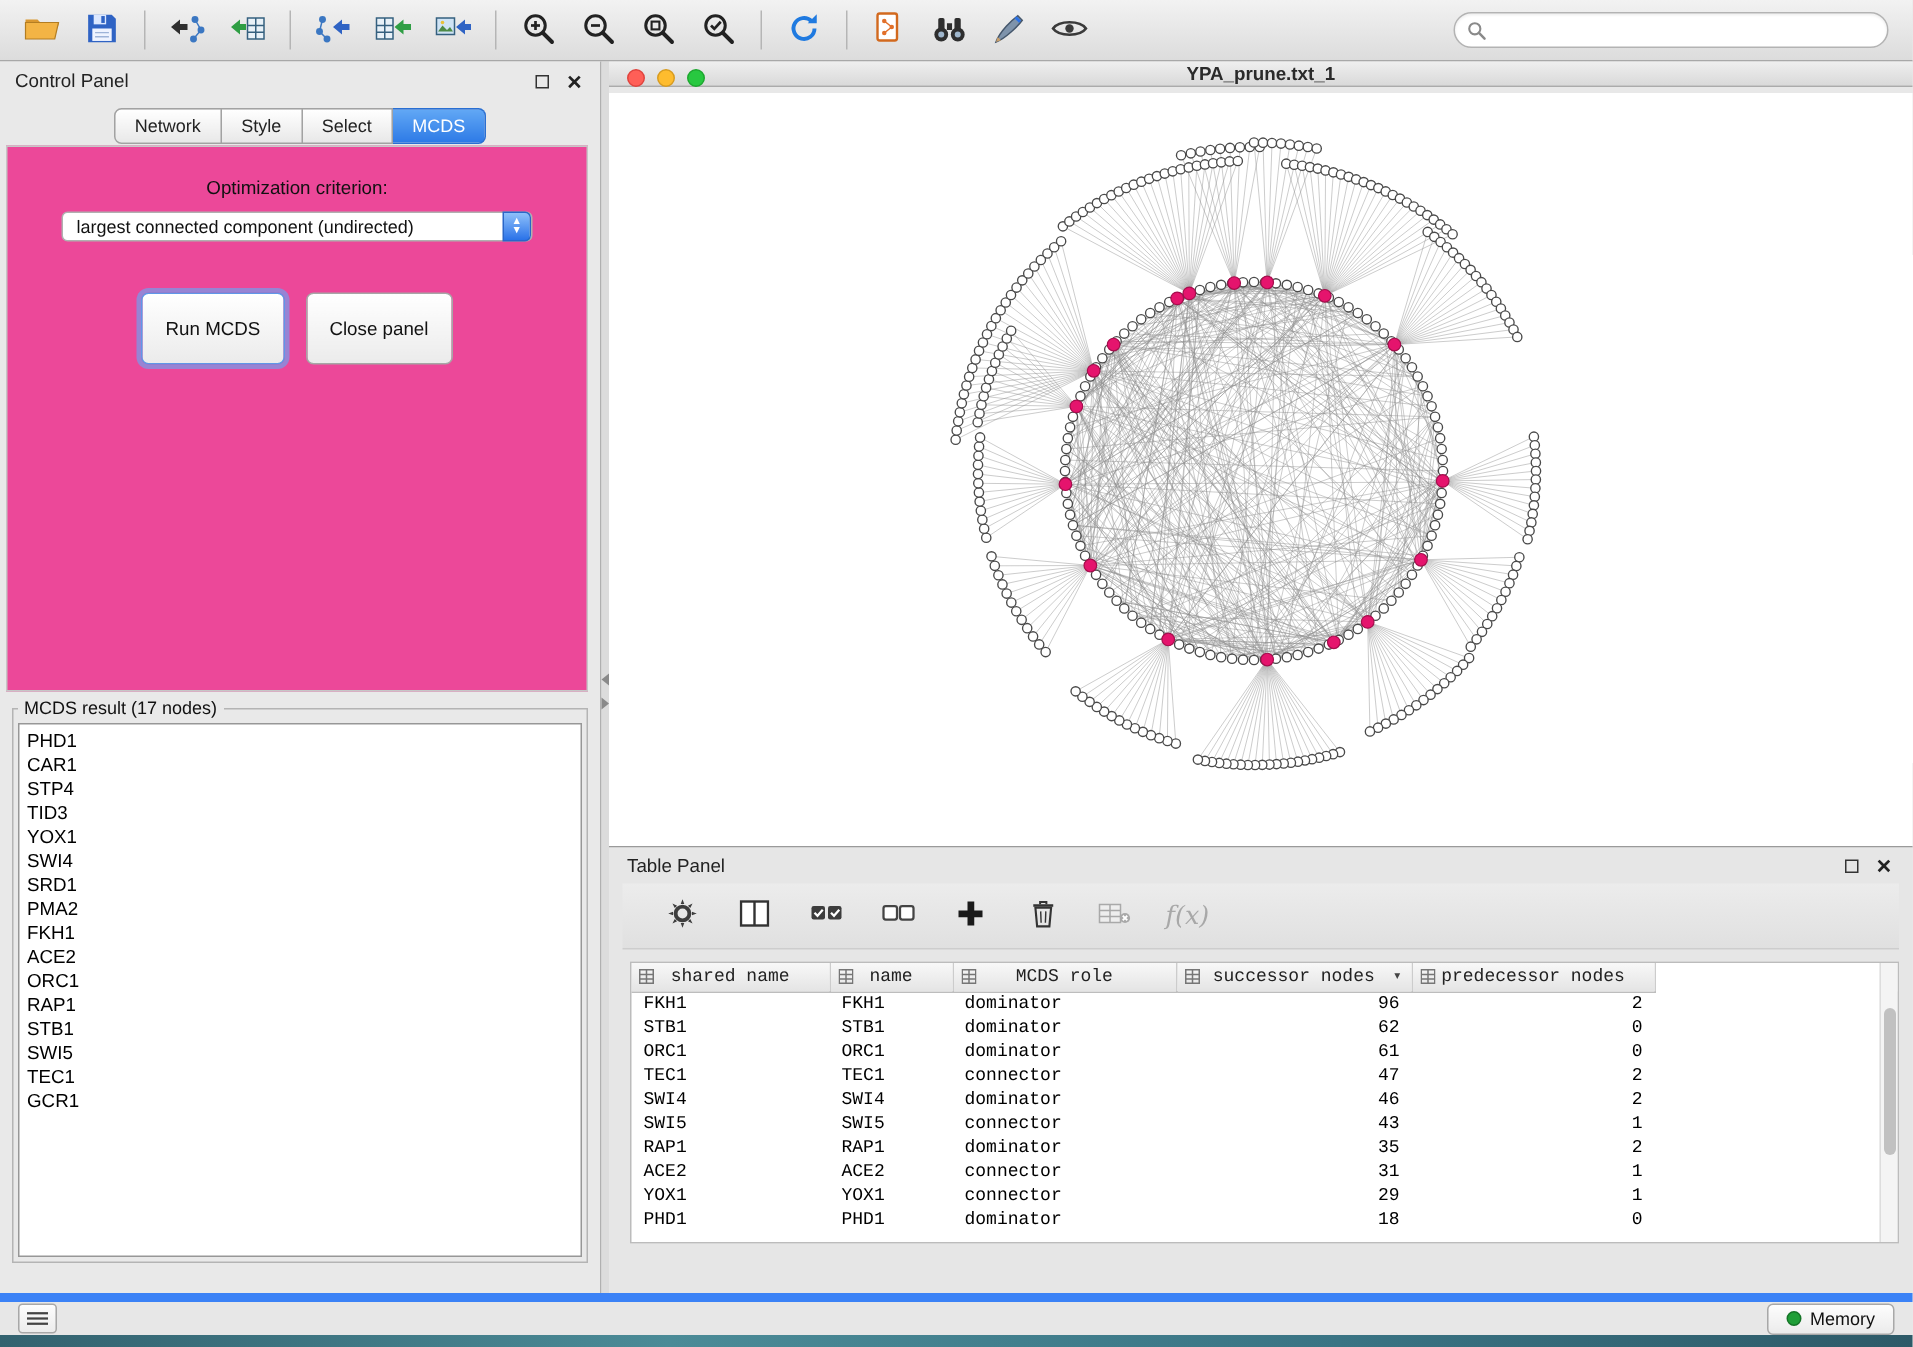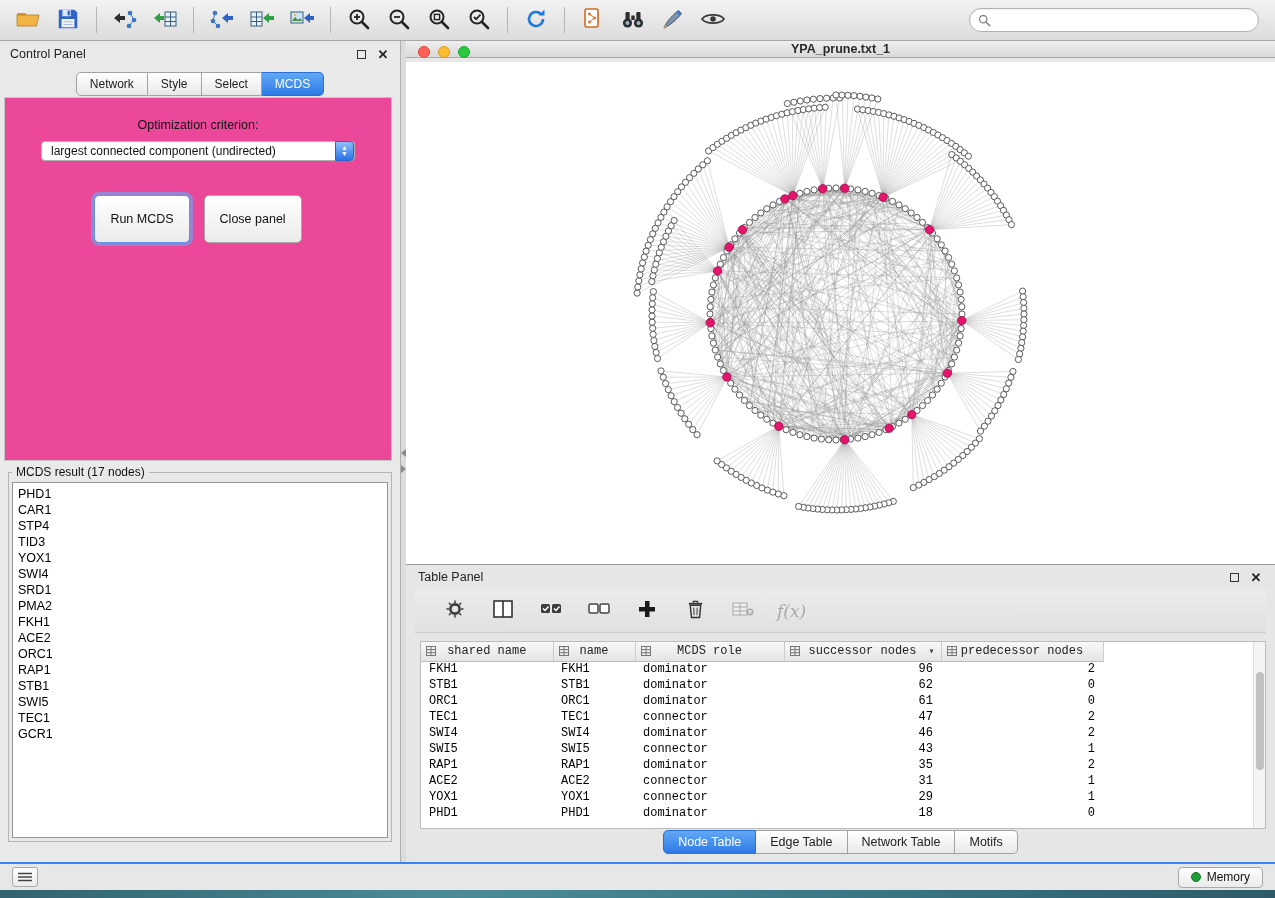--- a/index.html
+++ b/index.html
@@ -108,21 +108,21 @@
 
   .tp-tabs{position:absolute;bottom:8px;left:0;right:0;display:flex;justify-content:center;}
   .tp-tab{font-size:12.5px;padding:4px 14px;background:linear-gradient(#ffffff,#e9e9e9);
     border:1px solid #a2a2a2;border-left:none;color:#222;}
   .tp-tab:first-child{border-left:1px solid #a2a2a2;border-radius:5px 0 0 5px;}
   .tp-tab:last-child{border-radius:0 5px 5px 0;}
   .tp-tab.active{background:linear-gradient(#62a8f5,#2d7ae6);color:#fff;border-color:#2a6fd2;}
 
   
   .status-bar{position:absolute;left:0;right:0;bottom:8px;height:28px;background:#e7e7e7;
-    border-top:2px solid #3b82f6;display:flex;align-items:center;padding:0 12px;}
+    border-top:6px solid #3b82f6;display:flex;align-items:center;padding:0 12px;}
   .status-left-btn{width:26px;height:20px;border:1px solid #a8a8a8;border-radius:3px;
     background:linear-gradient(#fdfdfd,#ececec);display:flex;align-items:center;justify-content:center;}
   .memory-btn{margin-left:auto;height:21px;border:1px solid #a8a8a8;border-radius:4px;
     background:linear-gradient(#fdfdfd,#ebebeb);display:flex;align-items:center;gap:6px;
     padding:0 12px;font-size:12px;color:#111;}
   .mem-dot{width:10px;height:10px;border-radius:50%;background:#1f9e37;border:1px solid #157427;}
   .desktop-strip{position:absolute;left:0;right:0;bottom:0;height:8px;
     background:linear-gradient(90deg,#33626f,#4b8b97 35%,#3a7484 70%,#2e5a68);}
 </style>
 </head>
@@ -1638,26 +1638,20 @@
                 <td class="num">0</td>
                 <td></td>
               </tr>
             </tbody>
         </table>
         <div class="vscroll">
           <div class="thumb"></div>
         </div>
       </div>
 
-      <div class="tp-tabs">
-        <button class="tp-tab active">Node Table</button>
-        <button class="tp-tab">Edge Table</button>
-        <button class="tp-tab">Network Table</button>
-        <button class="tp-tab">Motifs</button>
-      </div>
     </div>
   </div>
 
   <div class="status-bar">
     <button class="status-left-btn">
       <span>
         <svg width="14" height="10" viewBox="0 0 14 10">
             <g stroke="#444" stroke-width="1.5">
               <line x1="0" y1="1.5" x2="14" y2="1.5"></line>
               <line x1="0" y1="5" x2="14" y2="5"></line>

